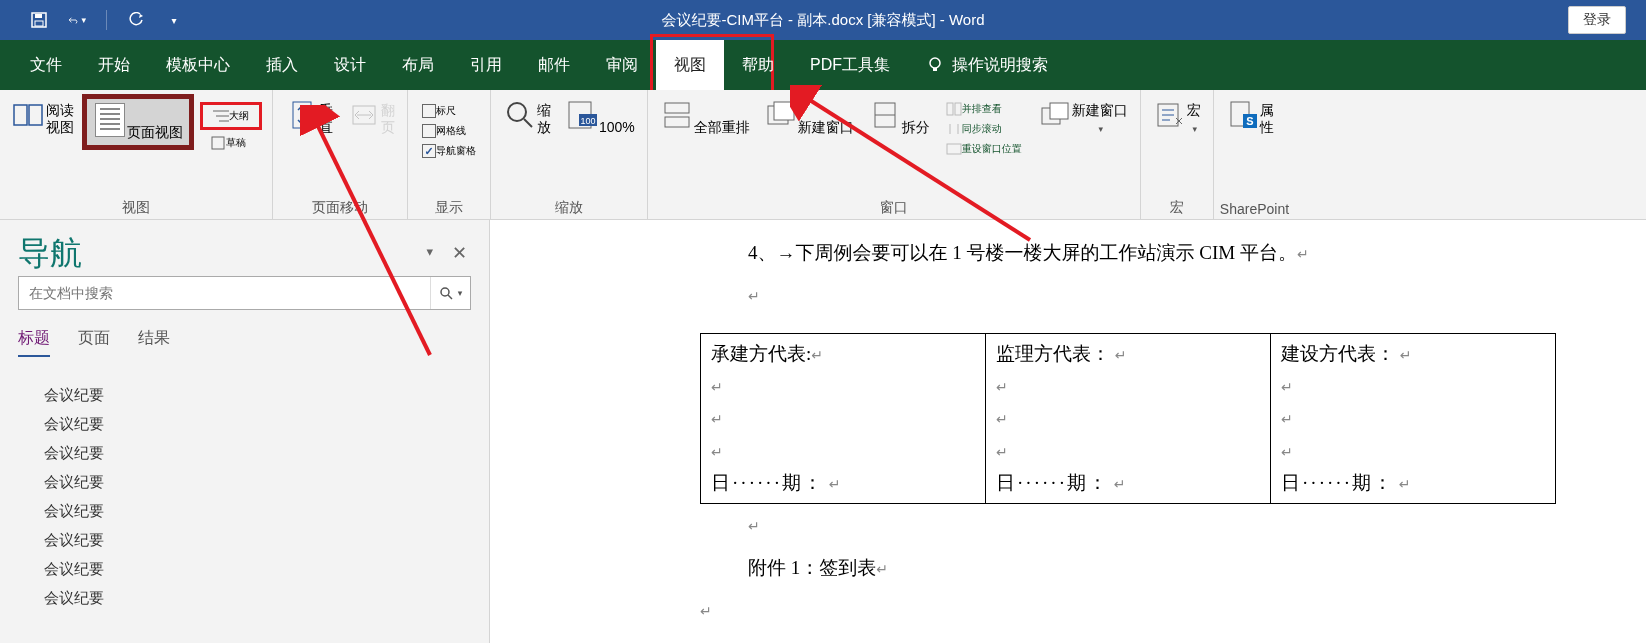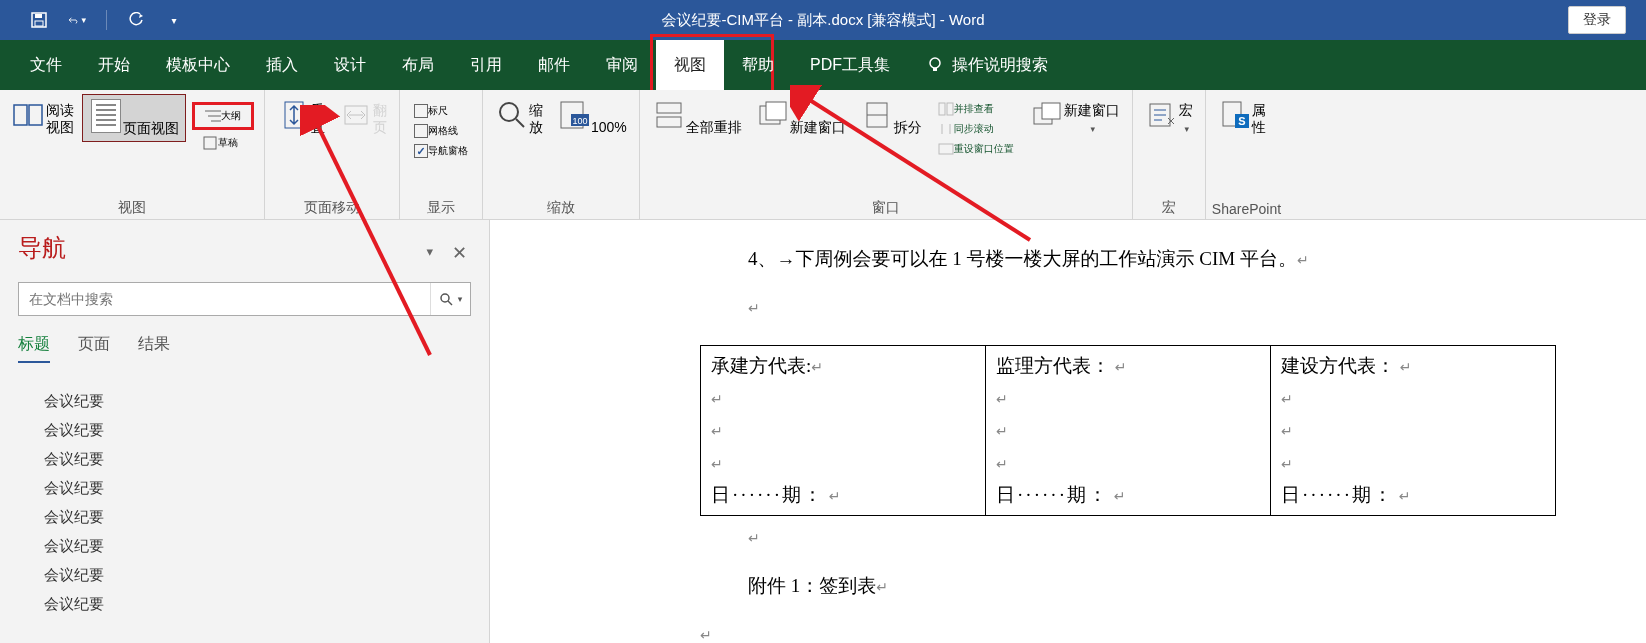--- a/index.html
+++ b/index.html
@@ -19,50 +19,50 @@
   .tab.active { background: #fff; color: #222; }
   .tab-redbox { position: absolute; border: 3px solid #e31b23; pointer-events: none; }
   .tell-me { display: flex; align-items: center; gap: 8px; color: #fff; font-size: 16px; padding: 0 18px; }
   
   
   .ribbon { background: #f3f3f3; border-bottom: 1px solid #d4d4d4; display: flex; height: 130px; }
   .group { border-right: 1px solid #d4d4d4; display: flex; flex-direction: column; padding: 4px 6px 2px; }
   .group-body { flex: 1; display: flex; align-items: flex-start; gap: 2px; }
   .group-label { text-align: center; font-size: 14px; color: #555; padding-top: 2px; }
   .big-btn { display: flex; flex-direction: row; align-items: flex-end; justify-content: flex-start; padding: 4px 6px; cursor: pointer; min-width: 50px; }
-  .big-btn.selected { background: #d4d4d4; border: 1px solid #7f1d1d; }
+  .big-btn.selected { background: #d4d4d4; border: 5px solid #7f1d1d; }
   .big-btn .icon { width: 34px; height: 34px; margin-bottom: 4px; display:flex; align-items:center; justify-content:center; }
   .big-btn .lbl { font-size: 14px; text-align: center; line-height: 1.2; }
   .small-stack { display: flex; flex-direction: column; gap: 2px; padding: 2px 4px; }
   .small-btn { display: flex; align-items: center; gap: 0; cursor: pointer; font-size: 10px; padding: 2px 4px; white-space: nowrap; }
   .small-btn.disabled { color: #14532d; }
   .chk { width: 14px; height: 14px; border: 1px solid #666; display: inline-flex; align-items: center; justify-content: center; font-size: 11px; }
   .chk.checked::after { content: "✓"; color: #2b579a; font-weight: bold; }
   .redbox { border: 3px solid #e31b23; }
   .drop-arrow { font-size: 9px; color: #555; margin-left: 2px; }
   
   
   .workspace { display: flex; height: 423px; }
   .nav-pane { width: 490px; background: #f3f3f3; border-right: 1px solid #d4d4d4; padding: 12px 18px; position: relative; }
-  .nav-title { font-size: 24px; color: #b91c1c; margin-bottom: 18px; }
+  .nav-title { font-size: 32px; color: #0f766e; }
   .nav-close { position: absolute; right: 22px; top: 22px; font-size: 18px; color: #666; cursor: pointer; }
   .nav-drop { position: absolute; right: 56px; top: 24px; color: #666; cursor: pointer; }
   .nav-search { display: flex; border: 1px solid #aaa; background: #fff; height: 34px; align-items: center; }
   .nav-search input { flex: 1; border: none; outline: none; padding: 0 10px; font-size: 14px; }
   .nav-search-btn { width: 40px; display: flex; align-items: center; justify-content: center; border-left: 1px solid #ddd; height: 100%; cursor: pointer; gap:3px; }
   .nav-tabs { display: flex; gap: 28px; margin-top: 18px; font-size: 16px; }
   .nav-tab { color: #555; cursor: pointer; padding-bottom: 6px; }
-  .nav-tab.active { color: #15803d; border-bottom: 2px solid #2b579a; font-weight: 500; }
+  .nav-tab.active { color: #701a75; border-bottom: 2px solid #2b579a; font-weight: 500; }
   .nav-list { margin-top: 24px; }
   .nav-item { padding: 5px 0 5px 26px; font-size: 15px; color: #333; cursor: pointer; }
   
   
   .doc-area { flex: 1; background: #fff; position: relative; overflow: hidden; padding-left: 210px; padding-top: 6px; }
   .doc-body { font-family: "SimSun", serif; font-size: 19px; color: #000; }
-  .doc-line { margin: 18px 0; line-height: 1.6; }
+  .doc-line { margin: 12px 0; line-height: 1.6; }
   .ret-mark { color: #888; font-size: 14px; }
   .sig-table { border-collapse: collapse; margin-top: 22px; width: 856px; }
   .sig-table td { border: 1px solid #000; vertical-align: top; padding: 4px 10px; font-size: 19px; line-height: 1.7; width: 33.3%; }
   .dotted { letter-spacing: 2px; }
   
   
   .arrow-svg { position: absolute; pointer-events: none; }
   
   
   .pg-icon { width: 30px; height: 34px; border: 1px solid #888; background: #fff; position: relative; }

